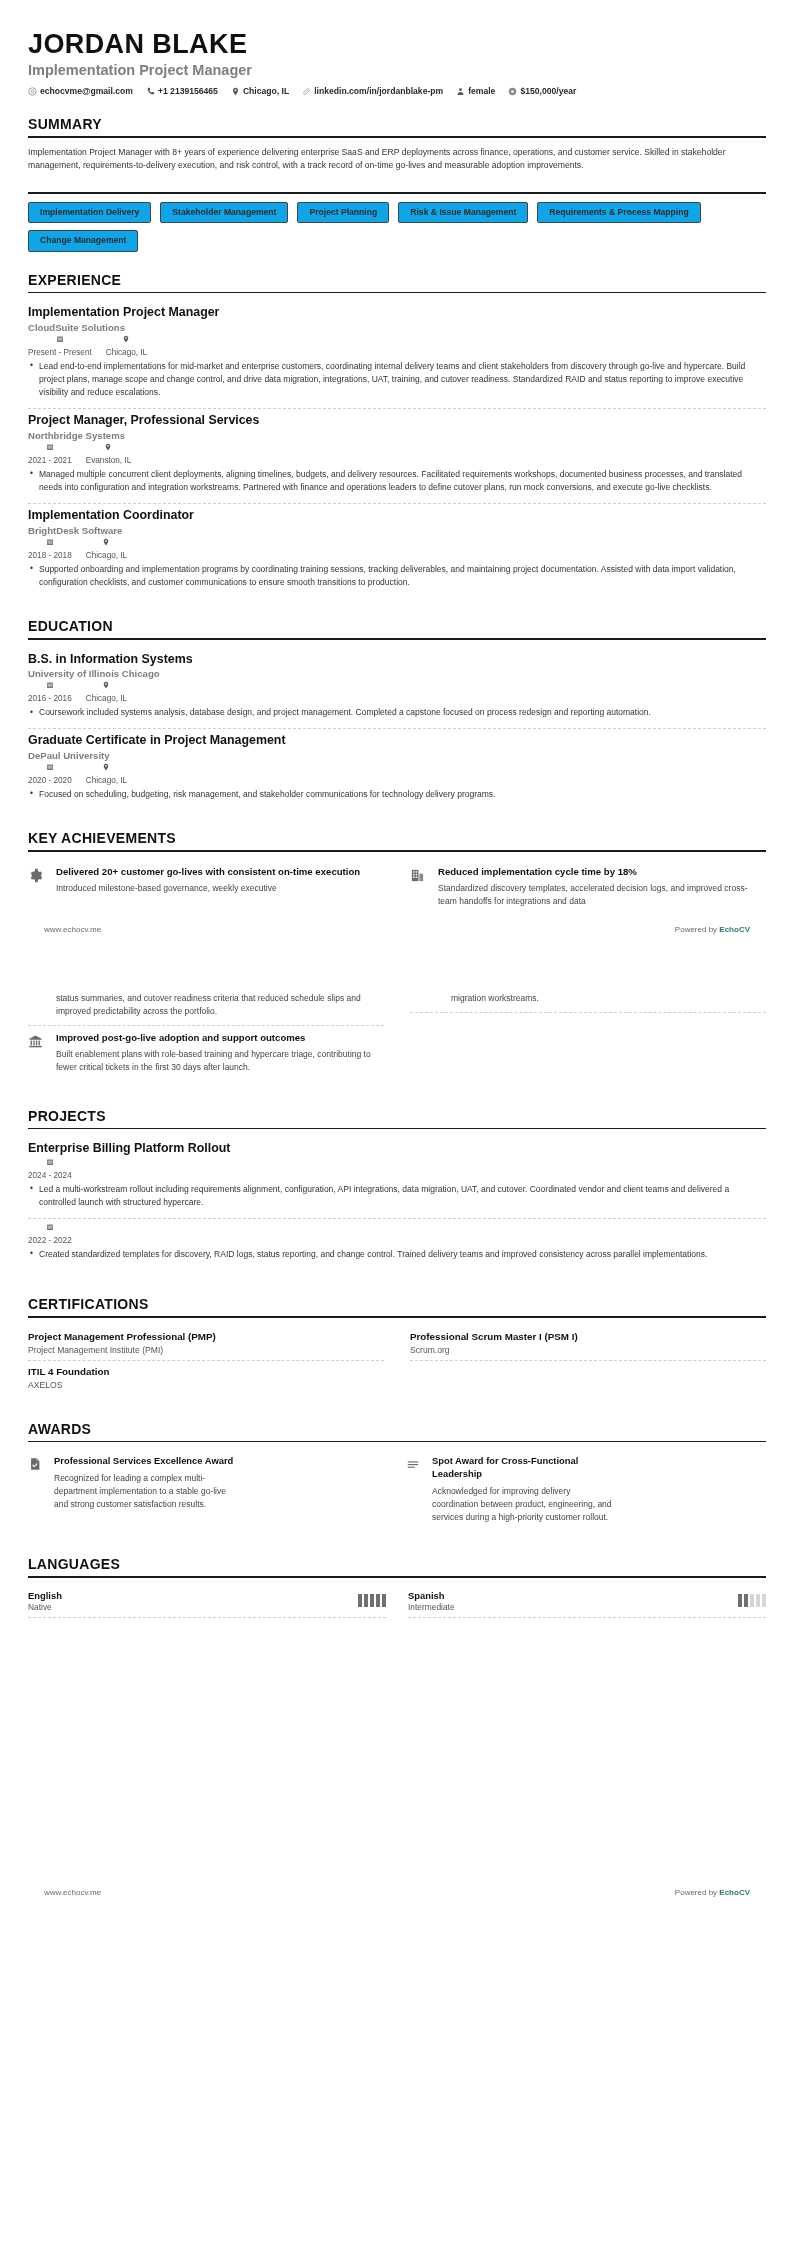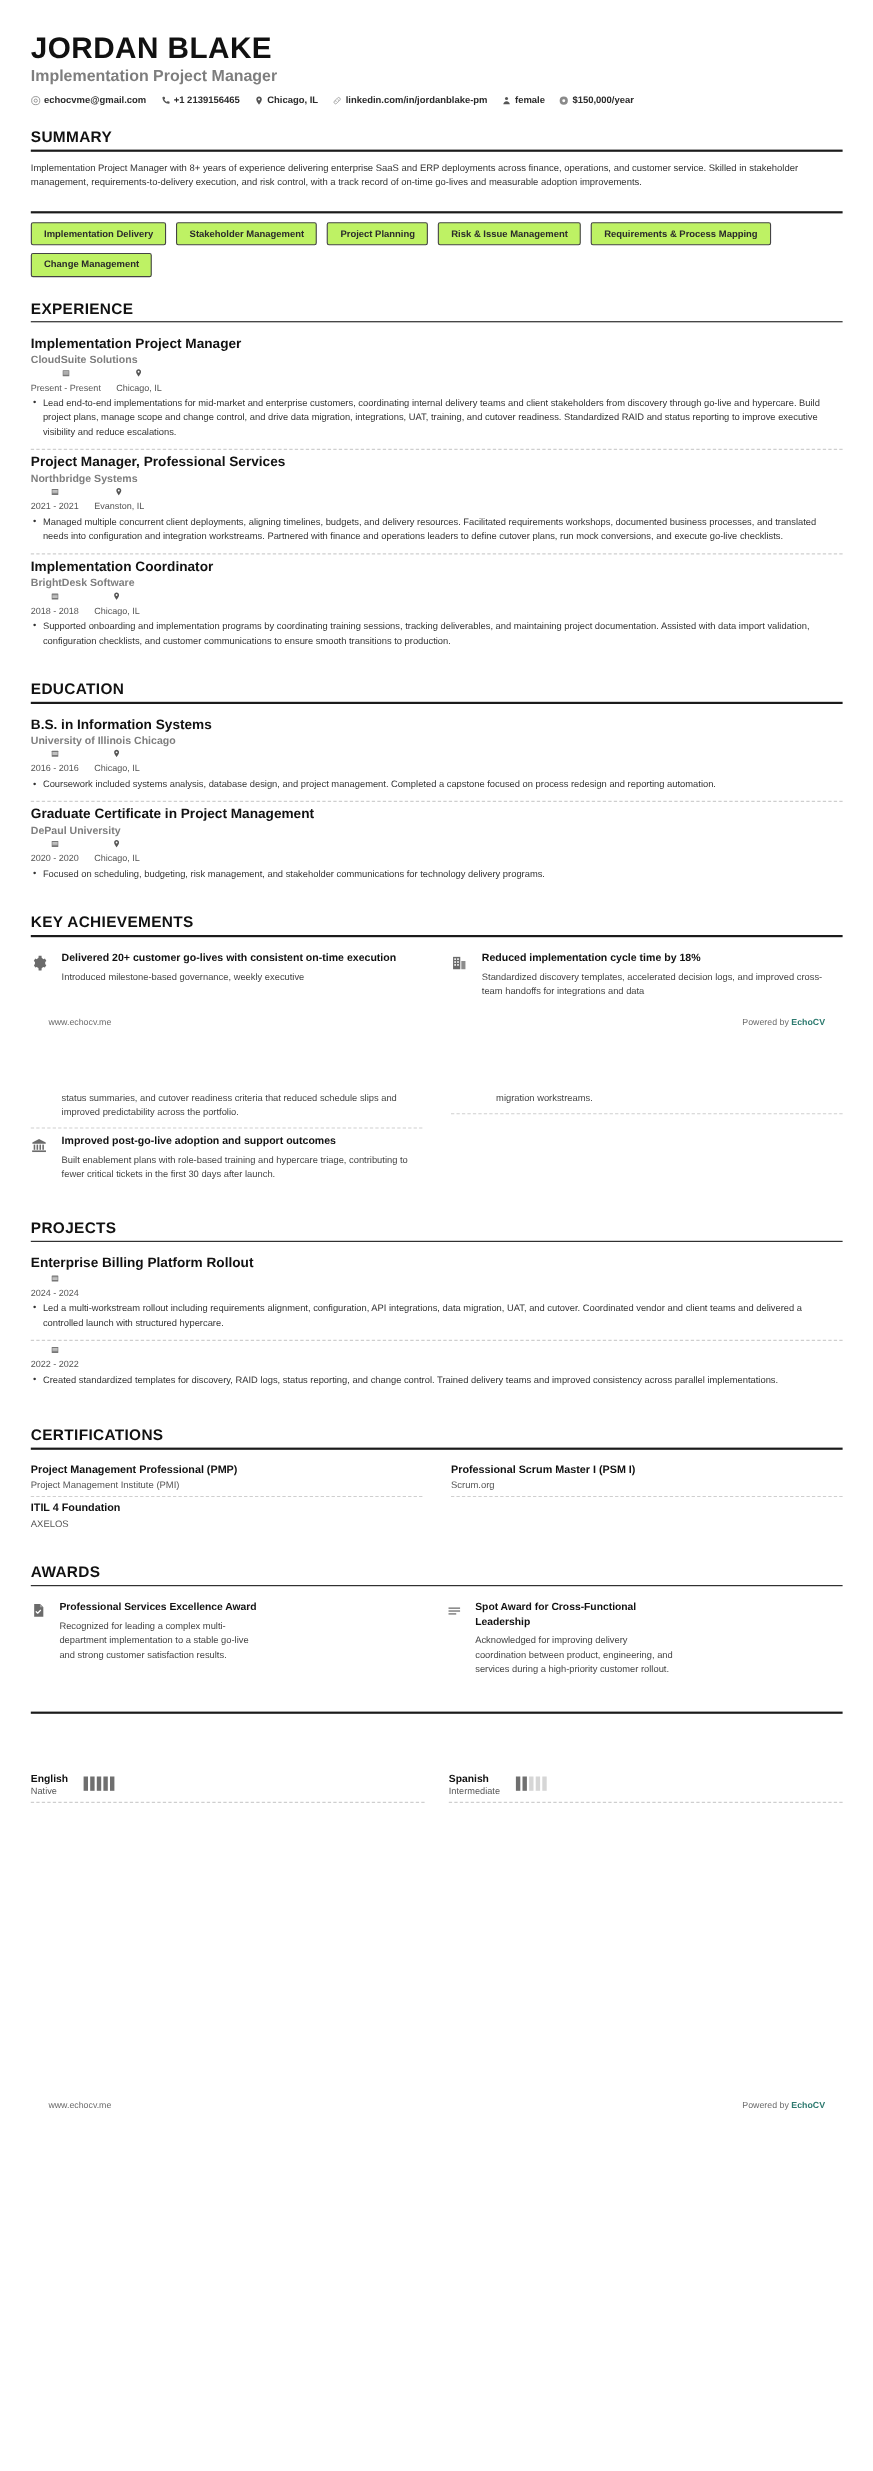--- a/index.html
+++ b/index.html
@@ -69,21 +69,21 @@
     margin-bottom: 6px;
   }
   .chips { display:flex; flex-wrap:wrap; gap: 7px 9px; }
   .chip {
     border: 1px solid #444444;
     border-radius: 2px;
     padding: 5px 11px;
     font-size: 8.6px;
     font-weight: 700;
     color: #2b2b2b;
-    background: #bef264;
+    background: #0ea5e9;
     line-height: 1.1;
   }
 
   
   .entry { padding: 4px 0 7px 0; border-bottom: 1px dashed #cfcfcf; }
   .entry:last-child { border-bottom: none; }
   .entry-title {
     font-size: 12.4px;
     font-weight: 700;
     color: #111111;
@@ -152,22 +152,22 @@
   .cert-item { padding: 5px 0 5px 0; border-bottom: 1px dashed #cfcfcf; }
   .cert-title { font-size: 9.8px; font-weight:700; color:#111111; margin-bottom:3px; }
   .cert-org { font-size: 8.6px; color:#555555; }
 
   .award-item { display:flex; gap:10px; padding: 5px 0 6px 0; }
   .award-icon { flex:0 0 16px; padding-top:2px; color:#6b6b6b; }
   .award-title { font-size:9.4px; font-weight:700; color:#111111; line-height:1.35; margin-bottom:4px; }
   .award-desc { font-size:8.5px; line-height:1.55; color:#444444; }
 
   .lang-item {
-    display:flex; align-items:center; 
-    gap:14px; padding:4px 0 5px 0; border-bottom:1px dashed #cfcfcf;margin-top:41px;
+    display:flex; align-items:center; justify-content:space-between;
+    gap:14px; padding:4px 0 5px 0; border-bottom:1px dashed #cfcfcf;
   }
   .lang-name { font-size:9.4px; font-weight:700; color:#111111; }
   .lang-level { font-size:8.4px; color:#555555; margin-top:1px; }
   .lang-bars { display:flex; gap:2px; }
   .bar { width:4px; height:13px; background:#d6d6d6; }
   .bar.on { background:#6f6f6f; }
 
   
   .pg-footer {
     display:flex; align-items:center; justify-content:space-between;
@@ -583,20 +583,21 @@
         <div style="max-width:185px;">
           <div class="award-title">Spot Award for Cross-Functional Leadership</div>
           <div class="award-desc">Acknowledged for improving delivery coordination between product, engineering, and services during a high-priority customer rollout.</div>
         </div>
       </div>
 
     </div>
   </div>
 
   <div class="sheet section" style="margin-top:26px;">
+    <div class="sec-title">LANGUAGES</div>
     <div class="sec-rule"></div>
     <div class="two-col" style="column-gap:22px;">
 
       <div class="lang-item">
         <div>
           <div class="lang-name">English</div>
           <div class="lang-level">Native</div>
         </div>
         <div class="lang-bars">
           <span class="bar on"></span>

